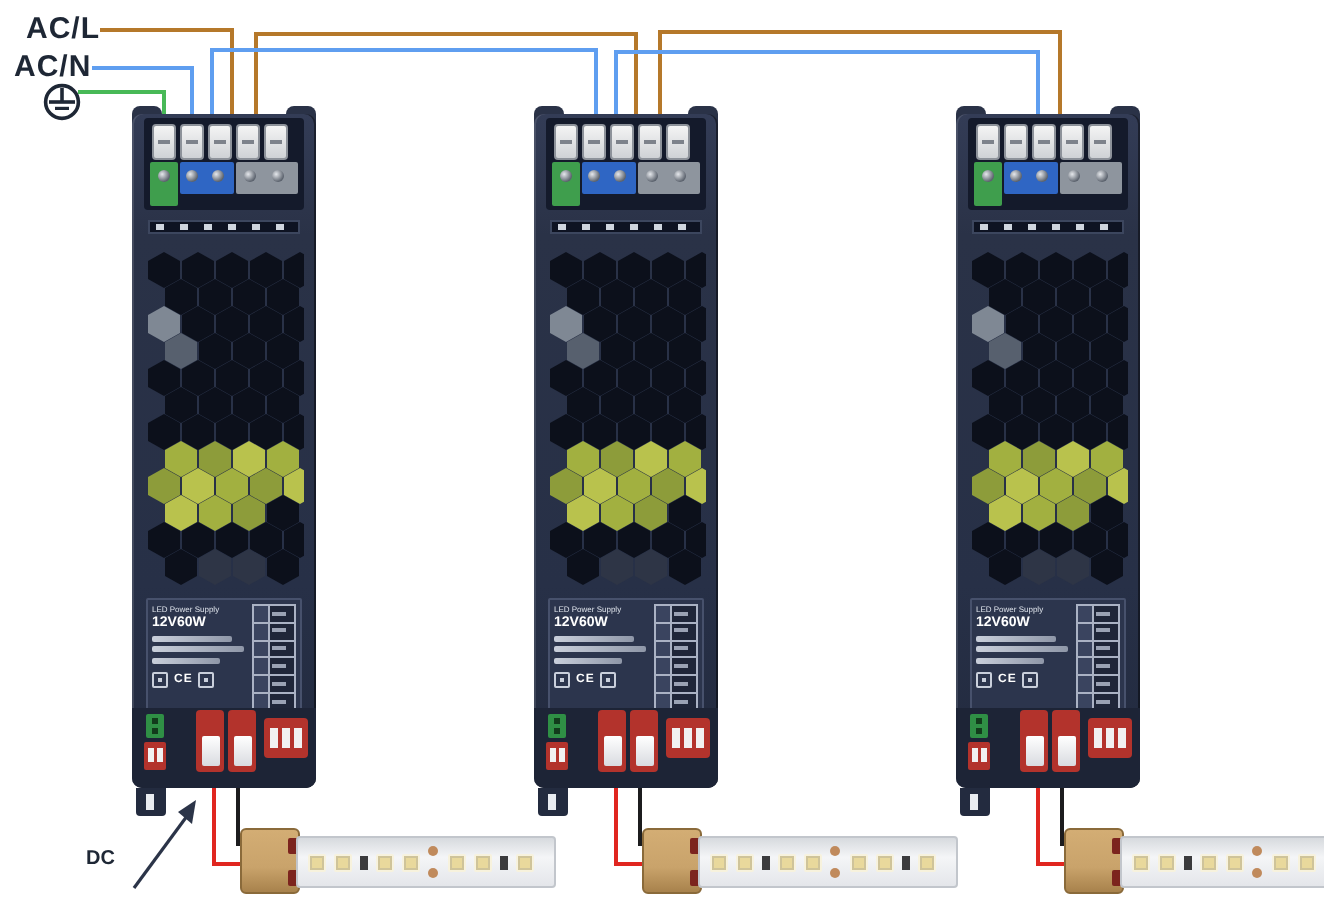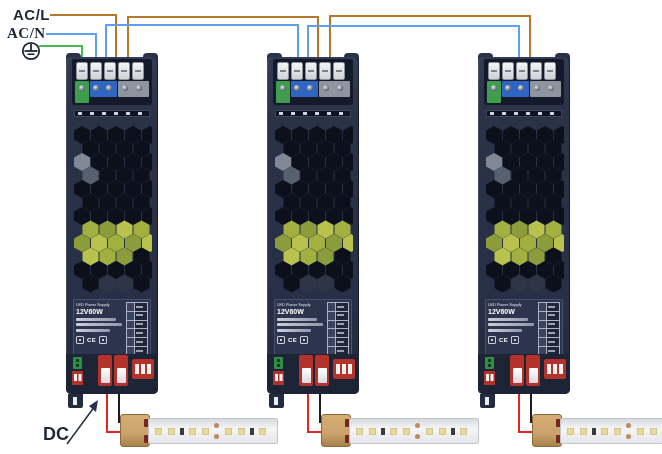--- a/index.html
+++ b/index.html
@@ -11,21 +11,21 @@
   .wire.h { height:2px; }
   .wire.v { width:2px; }
   .live    { background:var(--wire-live); }
   .neutral { background:var(--wire-neutral); }
   .earth   { background:var(--wire-earth); }
   .dcpos   { background:var(--wire-dc-pos); }
   .dcneg   { background:var(--wire-dc-neg); }
 
   
   .hdr-label { position:absolute; font-weight:bold; font-size:15px; color:#1e2735; letter-spacing:.5px; }
-  .dc-label  { position:absolute; font-weight:bold; font-size:18px; color:#1e2735; }
+  .dc-label  { position:absolute; font-weight:bold; font-size:10px; color:#1e2735; }
 
   
   .unit { position:absolute; top:53px; width:92px; height:355px; }
   .ear { position:absolute; top:0; width:15px; height:24px; background:var(--body); border-radius:4px 4px 0 0; }
   .ear.l { left:0; } .ear.r { right:0; }
   .body { position:absolute; top:4px; left:0; width:92px; height:337px;
           background:linear-gradient(180deg,#333c56 0%, var(--body) 18%, #273047 70%, #222a3e 100%);
           border-radius:5px; box-shadow:inset 1px 0 0 rgba(255,255,255,.12), inset -1px 0 0 rgba(0,0,0,.45); }
   .deck { position:absolute; top:2px; left:6px; width:80px; height:46px; background:#141a2b; border-radius:2px; }
   .cap  { position:absolute; top:3px; width:12px; height:18px; background:linear-gradient(180deg,#f4f4f4,#cfd2d6);
@@ -88,21 +88,21 @@
   .pad { position:absolute; width:5px; height:5px; border-radius:50%; background:#c08a5c; }
 
   svg { display:block; }
 </style>
 </head>
 <body>
 
 <div class="canvas">
 
   <div class="hdr-label" style="left:13px; top:6px;">AC/L</div>
-  <div class="hdr-label" style="left:7px; top:25px;font-family:Liberation Serif, serif;">AC/N</div>
+  <div class="hdr-label" style="left:7px; top:25px;">AC/N</div>
   <svg class="hdr-label" style="left:20px; top:41px; width:22px; height:20px;" viewBox="0 0 22 20">
     <circle cx="11" cy="10" r="8.2" fill="none" stroke="#1e2735" stroke-width="1.8"></circle>
     <line x1="11" y1="3" x2="11" y2="10" stroke="#1e2735" stroke-width="1.8"></line>
     <line x1="4.5" y1="10" x2="17.5" y2="10" stroke="#1e2735" stroke-width="1.8"></line>
     <line x1="7.5" y1="13.2" x2="14.5" y2="13.2" stroke="#1e2735" stroke-width="1.6"></line>
   </svg>
 
   <div class="wire h live" style="left:50px; top:14px; width:67px;"></div>
   <div class="wire v live" style="left:115px; top:14px; height:52px;"></div>
   <div class="wire v live" style="left:127px; top:16px; height:50px;"></div>

